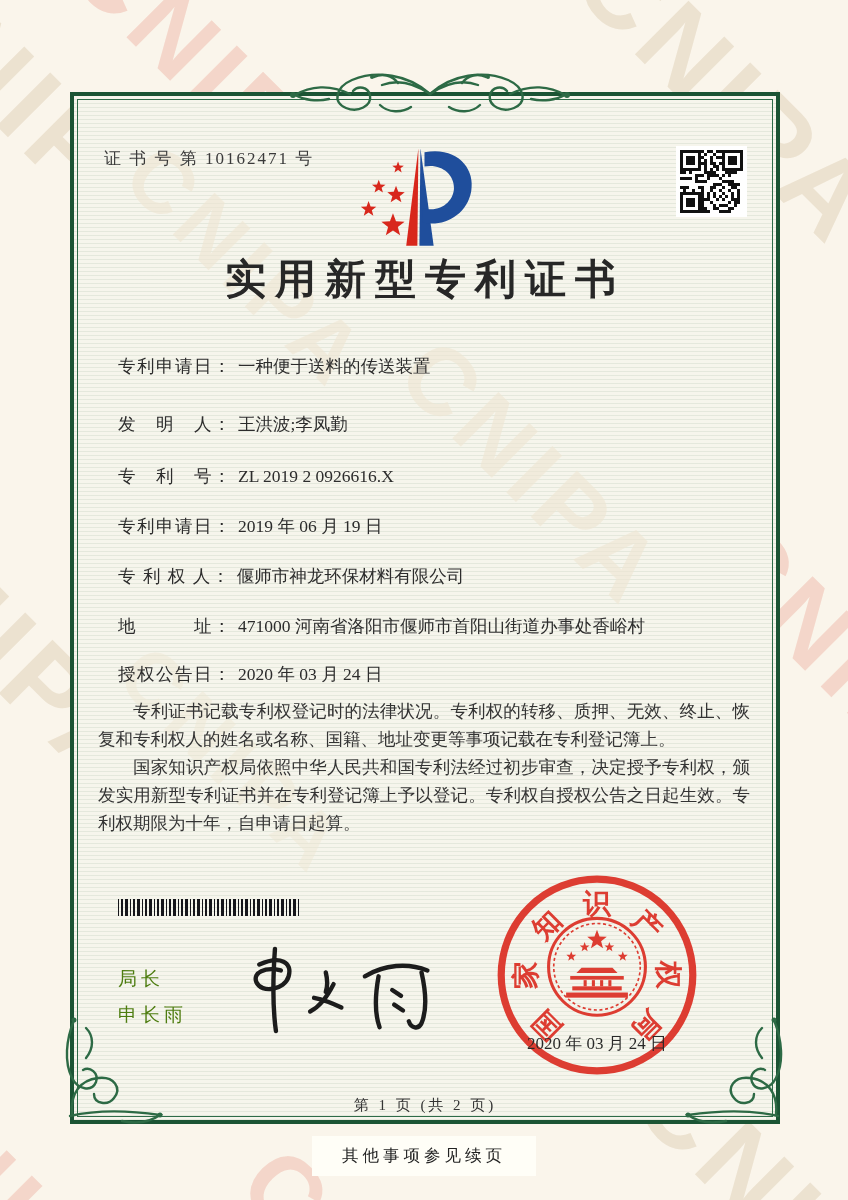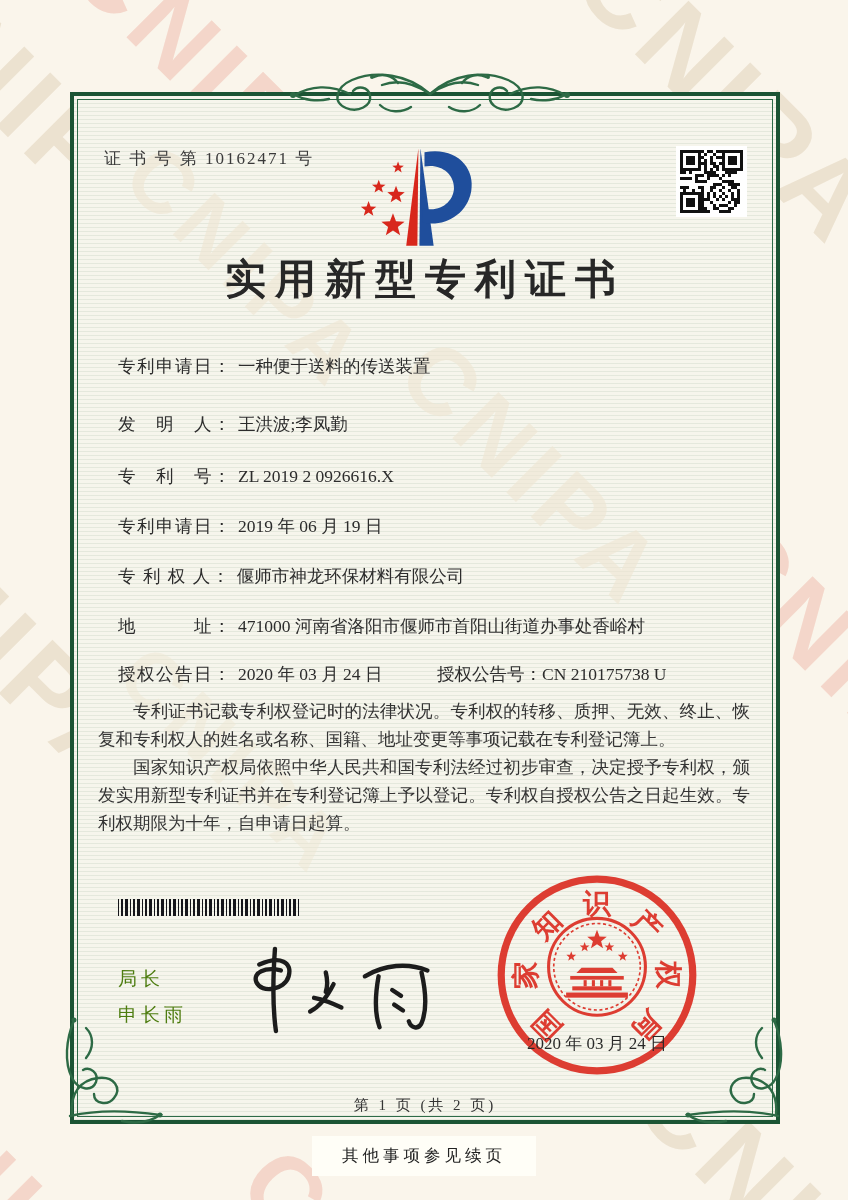--- a/index.html
+++ b/index.html
@@ -587,23 +587,20 @@
   </div>
   <div class="field" style="top:564px;">
     <span class="lbl">专 利 权 人：</span><span class="val">偃师市神龙环保材料有限公司</span>
   </div>
   <div class="field" style="top:614px;">
     <span class="lbl">地　　　址：</span><span class="val">471000  河南省洛阳市偃师市首阳山街道办事处香峪村</span>
   </div>
   <div class="field" style="top:662px;">
     <span class="lbl">授权公告日：</span><span class="val">2020 年 03 月 24 日</span>
   </div>
-  <div class="field2" style="top:662px;">
-    <span class="lbl">授权公告号：</span><span class="val">CN 210175738 U</span>
-  </div>
 
   <div class="paras">
     <p>专利证书记载专利权登记时的法律状况。专利权的转移、质押、无效、终止、恢复和专利权人的姓名或名称、国籍、地址变更等事项记载在专利登记簿上。</p>
     <p>国家知识产权局依照中华人民共和国专利法经过初步审查，决定授予专利权，颁发实用新型专利证书并在专利登记簿上予以登记。专利权自授权公告之日起生效。专利权期限为十年，自申请日起算。</p>
   </div>
 
   <div class="barcode">
       <i style="width: 1px;"></i>
       <em style="width: 1.5px;"></em>
       <i style="width: 2px;"></i>

